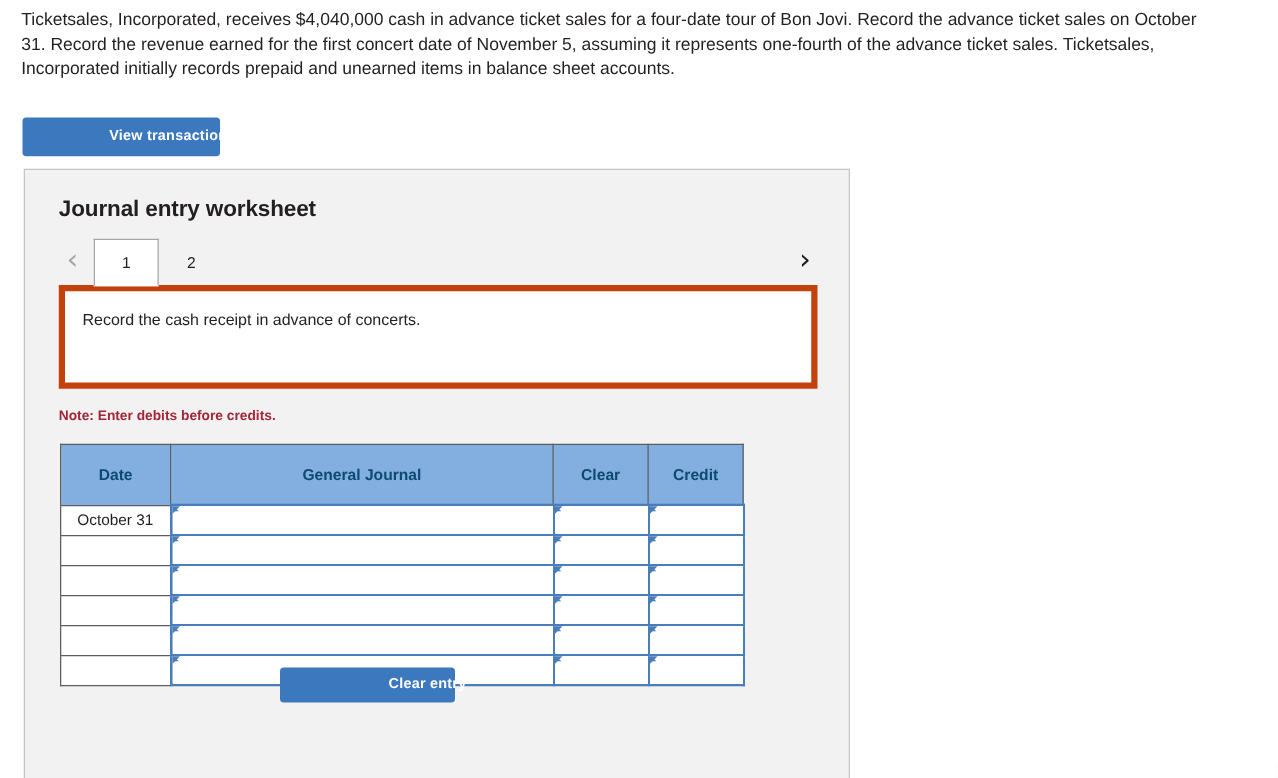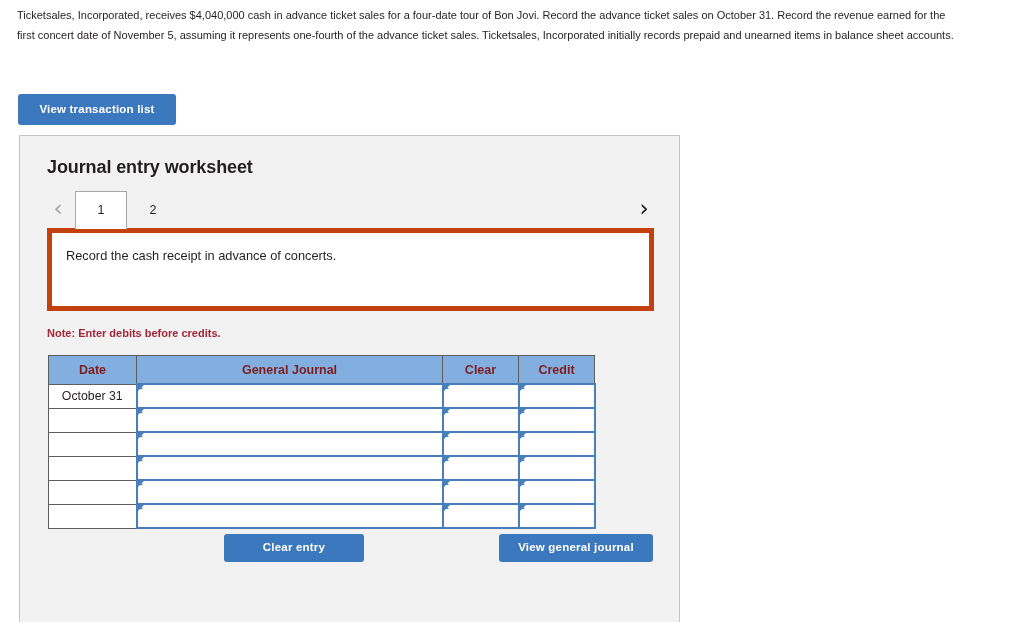--- a/index.html
+++ b/index.html
@@ -14,21 +14,21 @@
     color: #231f20;
     overflow: hidden;
   }
 
   
   .problem-statement {
     position: absolute;
     left: 17px;
     top: 6px;
     width: 948px;
-    font-size: 11px;
+    font-size: 14px;
     line-height: 19.5px;
     color: #231f20;
   }
 
   
   .btn {
     display: inline-block;
     background: #3c78be;
     color: #ffffff;
     border: none;
@@ -48,20 +48,21 @@
     top: 94px;
     width: 158px;
     height: 31px;
   }
   .btn-inner {
     display: flex;
     align-items: center;
     justify-content: center;
     width: 100%;
     height: 100%;
+    padding-left: 48px;
   }
 
   
   .worksheet-panel {
     position: absolute;
     left: 19px;
     top: 135px;
     width: 661px;
     height: 588px;
     background: #f2f2f2;
@@ -169,23 +170,23 @@
     left: 28px;
     top: 219px;
     border-collapse: collapse;
     table-layout: fixed;
   }
   .jtable th {
     background: #82aee0;
     border: 1px solid #5d5d5d;
     font-size: 12.5px;
     font-weight: bold;
-    color: #7f1d1d;
+    color: #0c4a6e;
     height: 23px;
-    padding: 2px;
+    padding: 12px;
     text-align: center;
   }
   .col-date   { width: 88px; }
   .col-gj     { width: 306px; }
   .col-debit  { width: 76px; }
   .col-credit { width: 76px; }
 
   .jtable td {
     padding: 0;
     height: 22px;
@@ -336,17 +337,14 @@
         <td class="cell-input"></td>
       </tr>
     </tbody>
   </table>
 
 
   <button class="btn btn-clear">
     <span class="btn-inner">Clear entry</span>
   </button>
 
-  <button class="btn btn-viewjournal">
-    <span class="btn-inner">View general journal</span>
-  </button>
 
 </div>
 
 </body></html>

